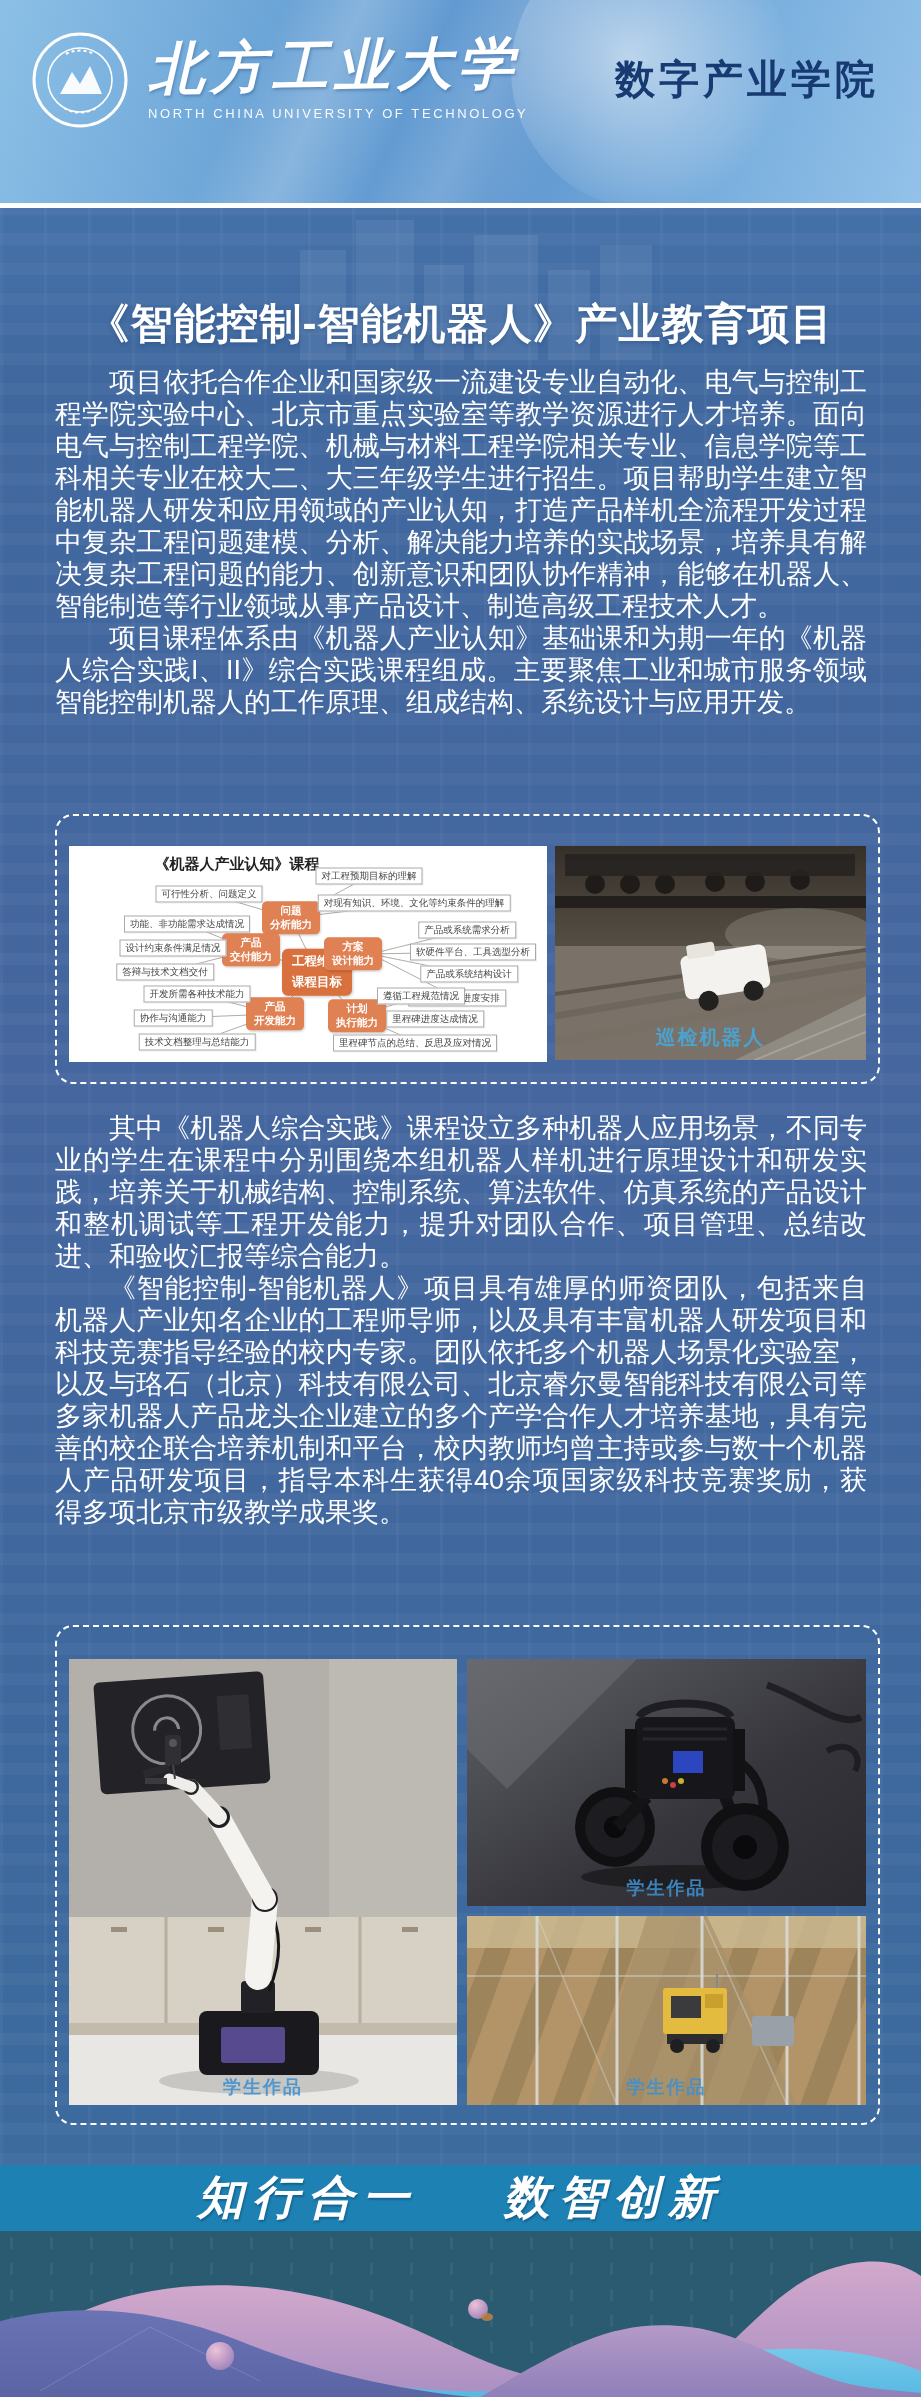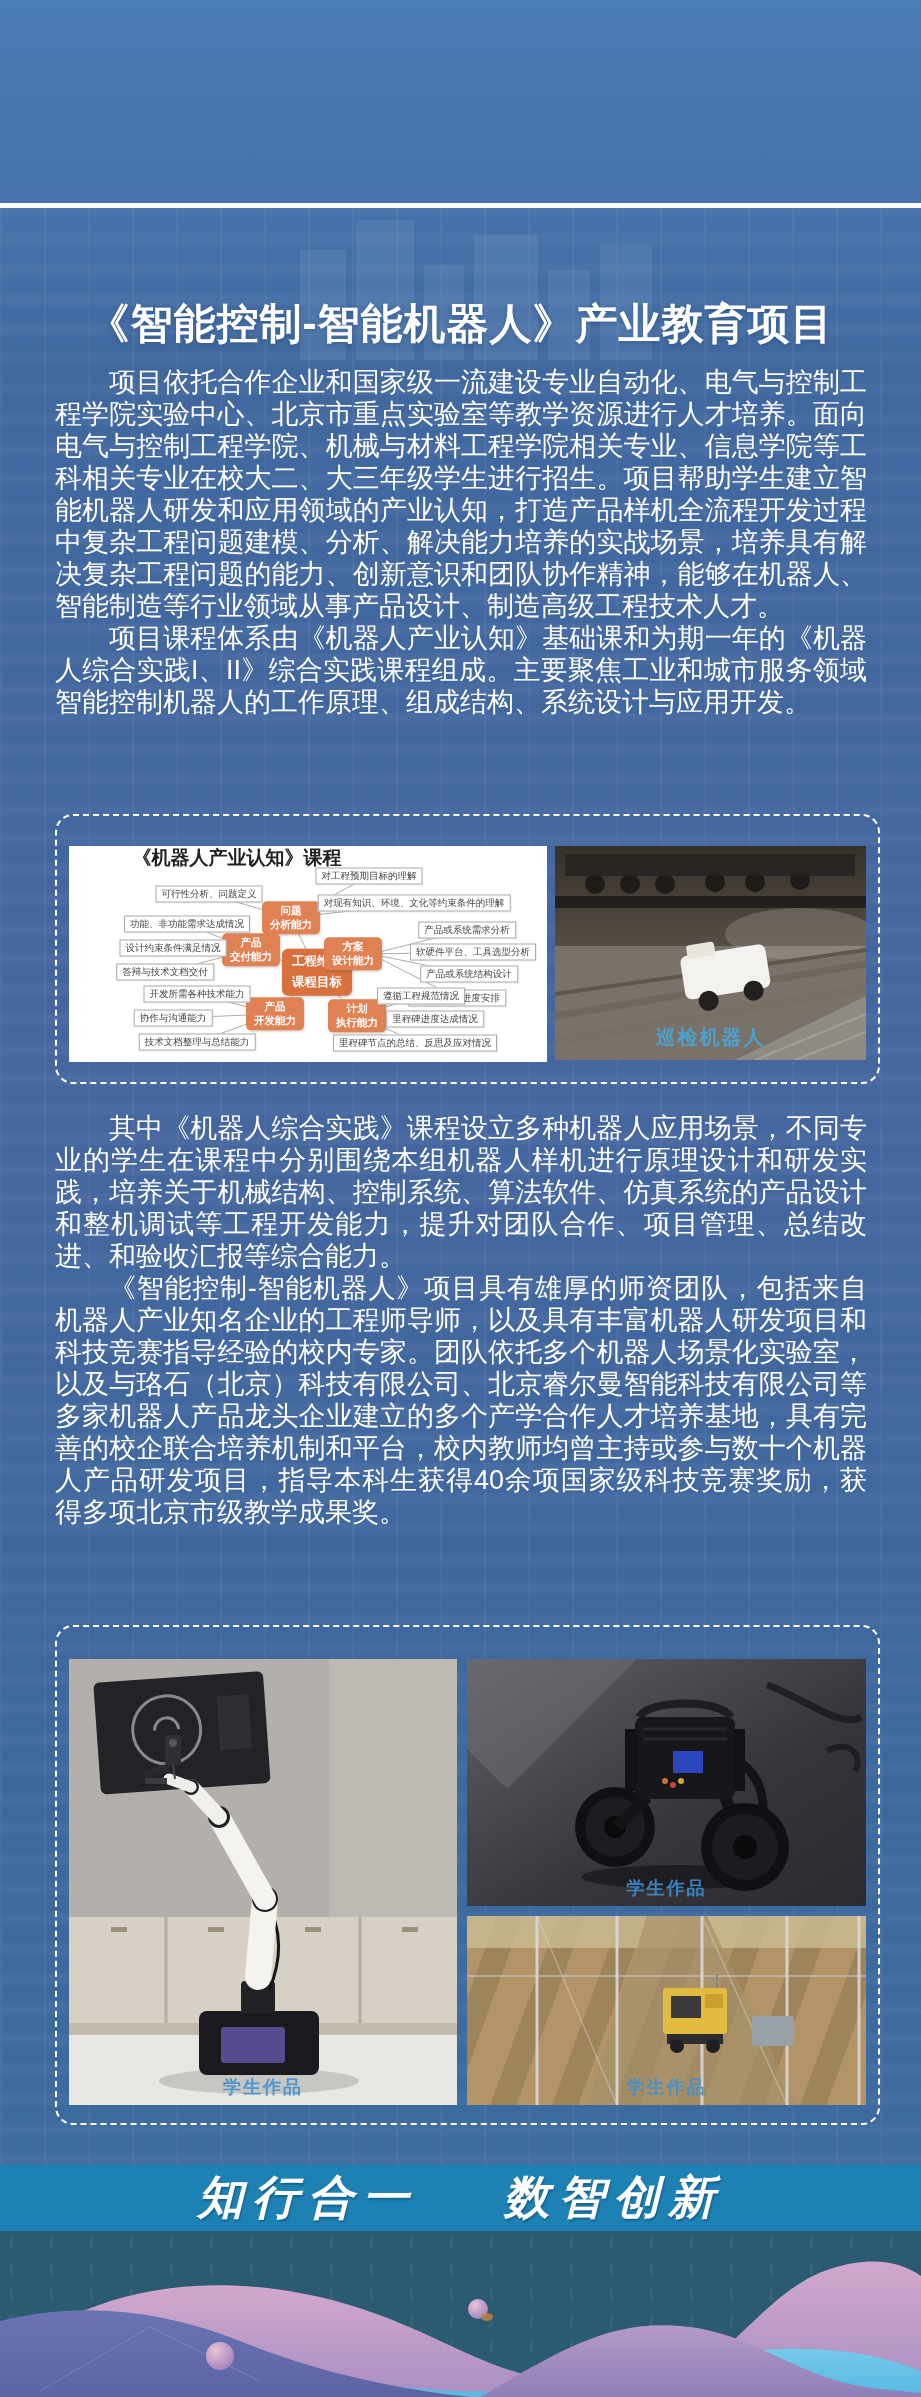--- a/index.html
+++ b/index.html
@@ -43,42 +43,60 @@
     color:var(--label-blue,#3f8fd0);font-size:18px;opacity:.88;letter-spacing:2px;}
   .photo-rail .photo-label{color:var(--caption-cyan,#45a8dd);font-size:20px;bottom:9px;opacity:.9;}
   .photo-rail{width:311px;height:214px;}
   .photo-arm{width:388px;height:446px;}
   .rcol{display:flex;flex-direction:column;gap:10px;width:399px;}
   .photo-wheel{width:399px;height:247px;}
   .photo-green{width:399px;height:189px;}
   
   .mindmap{position:relative;width:478px;height:216px;background:#fff;flex:0 0 auto;}
   #mm-lines{position:absolute;left:0;top:0;width:478px;height:216px;}
-  .mm-title{position:absolute;left:168px;top:12px;transform:translate(-50%,-50%);
-    font-size:19px;font-weight:bold;color:#222;white-space:nowrap;}
+  .mm-title{position:absolute;left:168px;top:18px;transform:translate(-50%,-50%);
+    font-size:15px;font-weight:bold;color:#222;white-space:nowrap;}
   .mm-node{position:absolute;transform:translate(-50%,-50%);white-space:nowrap;z-index:2;}
   .mm-leaf{font-size:9.5px;color:#444;background:#fff;border:1px solid #a9a9a9;padding:1px 5px;box-shadow:1px 1px 0 rgba(0,0,0,.07);}
   .mm-branch{background:var(--node-orange,#df8153);color:#fff;font-size:10.5px;font-weight:bold;
     border-radius:5px;padding:3px 8px;text-align:center;line-height:1.3;box-shadow:1px 1px 2px rgba(0,0,0,.15);}
   .mm-branch span,.mm-center span{display:block;}
   .mm-center{background:var(--node-center-orange,#d9713f);color:#fff;font-size:12.5px;font-weight:bold;
     border-radius:6px;padding:2px 10px;text-align:center;line-height:1.7;box-shadow:1px 1px 3px rgba(0,0,0,.2);}
   
   .slogan-band{position:absolute;left:0;top:2165px;width:921px;height:66px;background:var(--band-blue,#1e81b4);
     display:flex;justify-content:center;align-items:center;gap:86px;}
   .slogan-band span{color:#fff;font-size:46px;font-weight:bold;font-style:italic;letter-spacing:9px;
     font-family:"DejaVu Serif","Liberation Serif",serif;text-shadow:1px 2px 2px rgba(0,40,70,.35);}
   .footer{position:absolute;left:0;top:2231px;width:921px;height:166px;background:#2b5b70;}
   .footer svg{display:block;width:921px;height:166px;}
 </style>
 </head>
 <body>
 
 <div class="poster">
 
+  <div class="header">
+    <div class="header-streaks"></div>
+    <div class="header-glow"></div>
+    <div class="logo-group">
+      <svg class="logo-badge" viewBox="0 0 100 100">
+        <circle cx="50" cy="50" r="46" fill="none" stroke="#ffffff" stroke-width="3"></circle>
+        <circle cx="50" cy="50" r="32" fill="none" stroke="#ffffff" stroke-width="1.6"></circle>
+        <path d="M30,64 L42,42 L50,54 L60,36 L72,64 Z" fill="#ffffff" opacity="0.95"></path>
+        <path d="M36,24 A30,30 0 0 1 64,24" fill="none" stroke="#ffffff" stroke-width="2" stroke-dasharray="3 3"></path>
+        <path d="M34,78 A30,30 0 0 0 66,78" fill="none" stroke="#ffffff" stroke-width="2" stroke-dasharray="3 3"></path>
+      </svg>
+      <div class="uni-text">
+        <div class="uni-cn">北方工业大学</div>
+        <div class="uni-en">NORTH CHINA UNIVERSITY OF TECHNOLOGY</div>
+      </div>
+    </div>
+    <div class="college">数字产业学院</div>
+  </div>
   <div class="divider"></div>
 
   <div class="bg-pattern"></div>
   <svg class="skyline" viewBox="0 0 921 150">
     <g fill="#dfeeff">
       <rect x="300" y="40" width="46" height="110"></rect>
         <rect x="356" y="10" width="58" height="140"></rect>
       <rect x="424" y="55" width="40" height="95"></rect>
         <rect x="474" y="25" width="64" height="125"></rect>
       <rect x="548" y="60" width="42" height="90"></rect>

